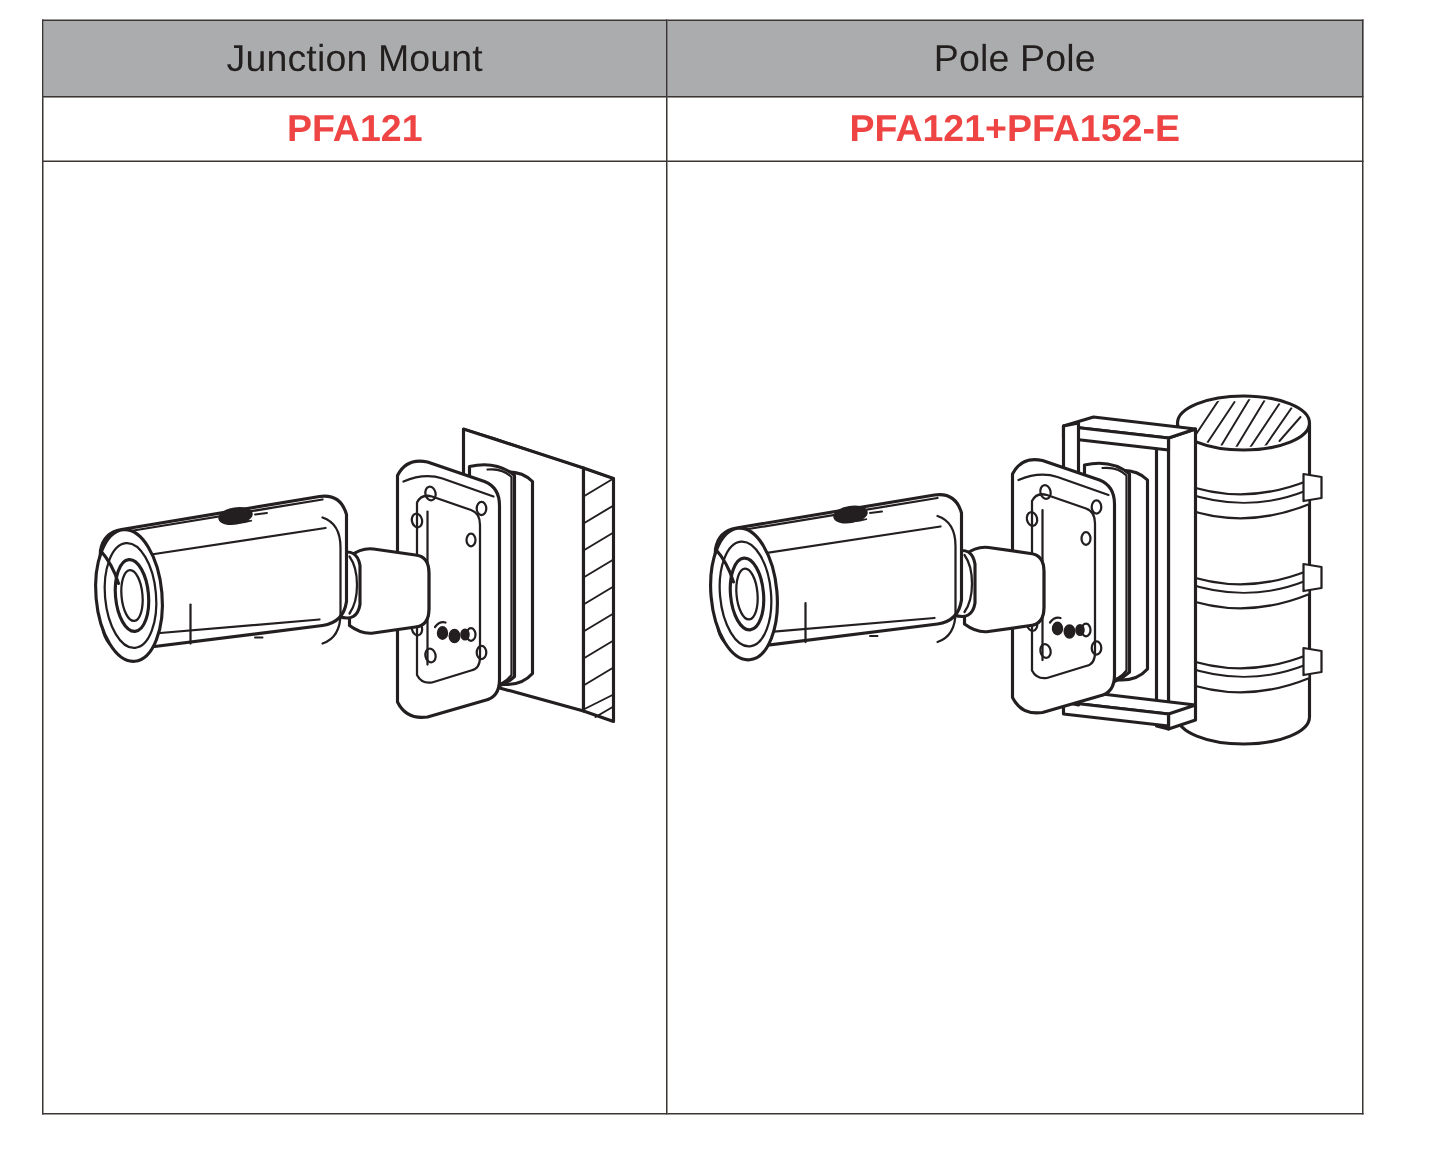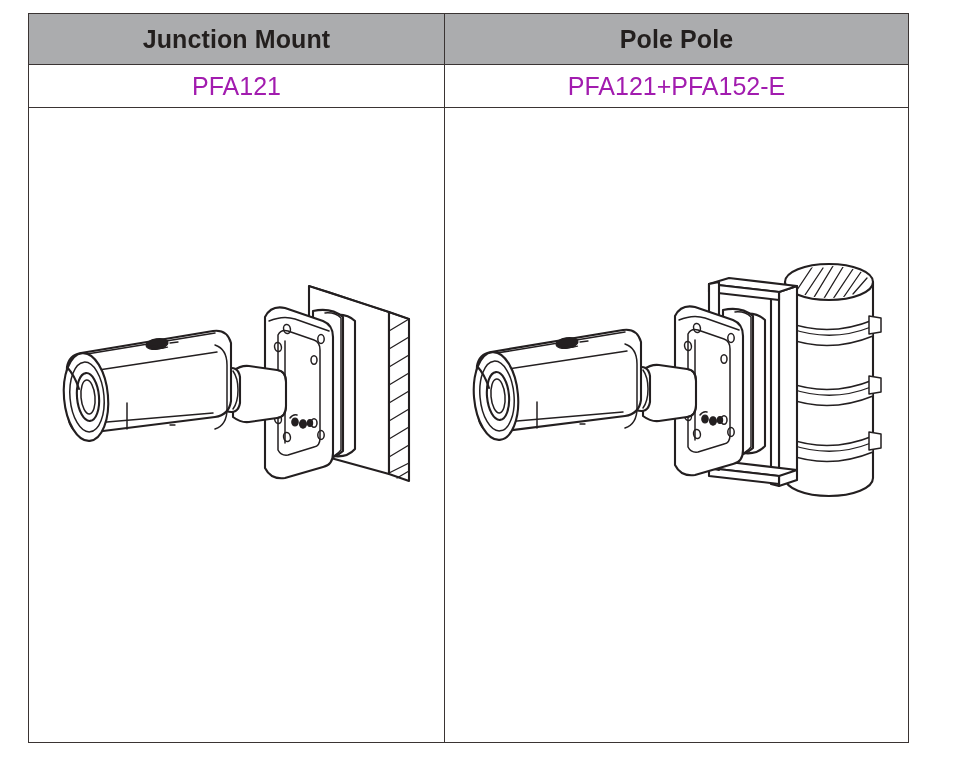--- a/index.html
+++ b/index.html
@@ -37,31 +37,31 @@
   }
 
   .col-left  { width: 416px; }
   .col-right { width: 464px; }
 
   tr.header-row td {
     background: #abacae;
     height: 50px;
     text-align: center;
     font-size: 25px;
-    font-weight: bold;
+    font-weight: normal;
     color: #231f1e;
     letter-spacing: 0.1px;
   }
 
   tr.model-row td {
     height: 42px;
     text-align: center;
     font-size: 25px;
-    font-weight: normal;
-    color: #a21caf;
+    font-weight: bold;
+    color: #ef4444;
     background: #ffffff;
   }
 
   tr.figure-row td {
     height: 634px;
     background: #ffffff;
     text-align: center;
     vertical-align: middle;
   }
 

